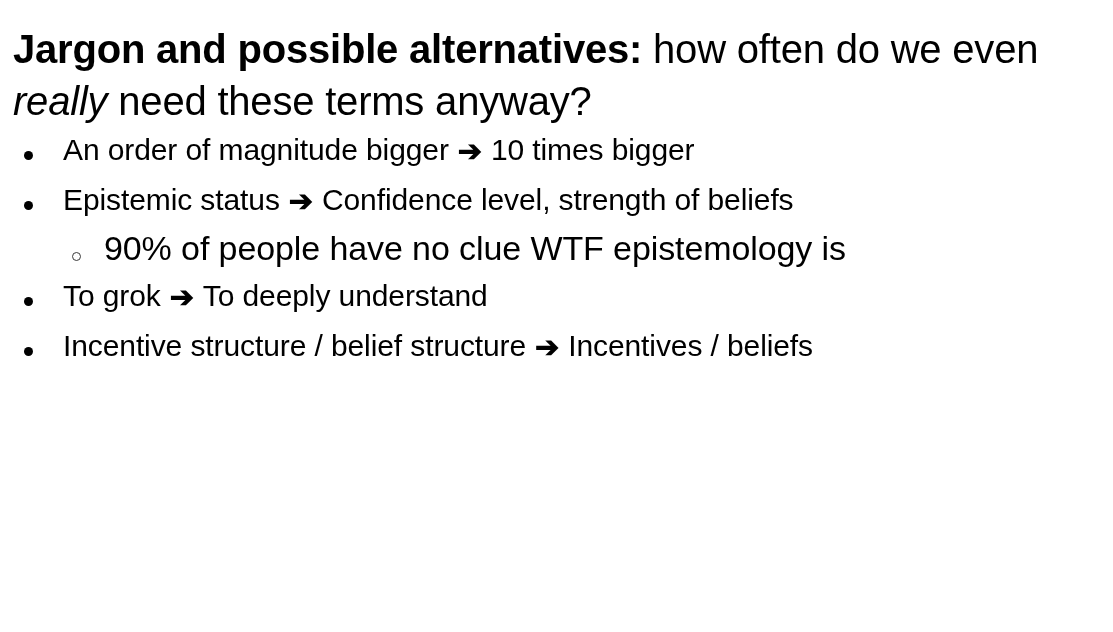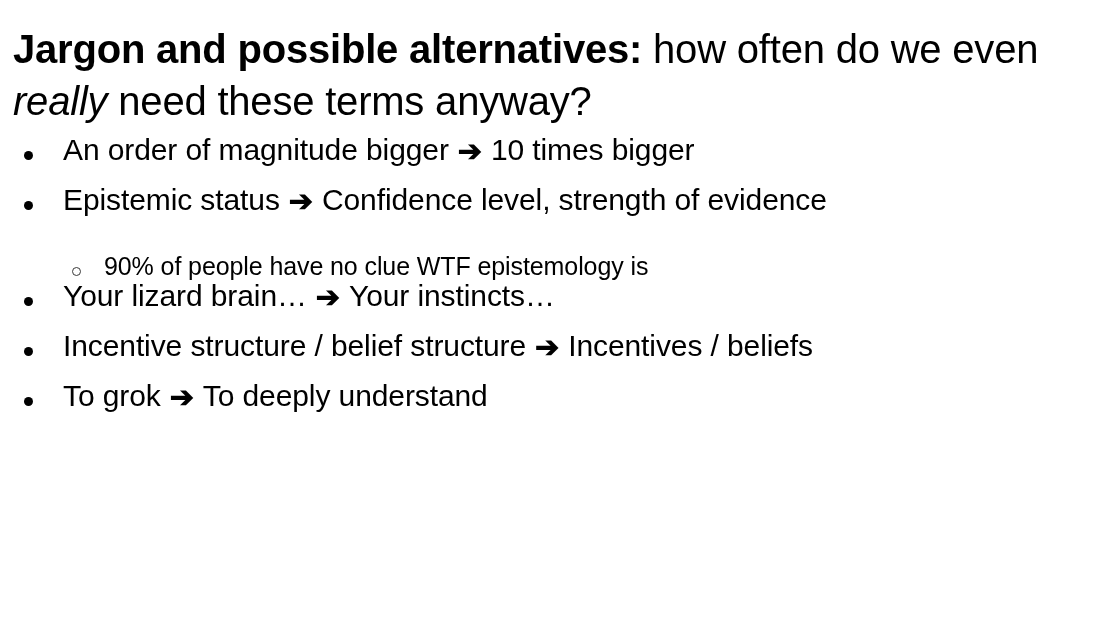--- a/index.html
+++ b/index.html
@@ -102,23 +102,22 @@
   }
 
   .bullet-text {
     font-size: 30px;
     line-height: 34px;
     font-weight: 400;
     letter-spacing: -0.1px;
     white-space: pre;
   }
   .level-2 .bullet-text {
-    font-size: 25px;
+    font-size: 34px;
     line-height: 30px;
-    margin-top: 18px;
   }
 
   .arrow-glyph {
     display: inline-block;
     font-weight: 700;
     font-size: 29px;
     padding: 0 1px;
     transform: translateY(1px);
   }
 </style>
@@ -129,33 +128,29 @@
 
   <h1 class="slide-title"><span class="t-bold">Jargon and possible alternatives:</span><span class="t-regular"> how often do we even </span><span class="t-italic">really</span><span class="t-regular"> need these terms anyway?</span></h1>
 
   <div class="bullet-list">
       <div class="bullet-row level-1">
         <span class="bullet-marker"></span>
         <span class="bullet-text"><span>An order of magnitude bigger</span><span class="arrow-glyph"> ➔ </span><span>10 times bigger</span></span>
       </div>
       <div class="bullet-row level-1">
         <span class="bullet-marker"></span>
-        <span class="bullet-text"><span>Epistemic status</span><span class="arrow-glyph"> ➔ </span><span>Confidence level, strength of evidence</span></span>
+        <span class="bullet-text"><span>Epistemic status</span><span class="arrow-glyph"> ➔ </span><span>Confidence level, strength of beliefs</span></span>
       </div>
       <div class="bullet-row level-2">
         <span class="bullet-marker"></span>
         <span class="bullet-text"><span>90% of people have no clue WTF epistemology is</span></span>
       </div>
       <div class="bullet-row level-1">
         <span class="bullet-marker"></span>
-        <span class="bullet-text"><span>Your lizard brain…</span><span class="arrow-glyph"> ➔ </span><span>Your instincts…</span></span>
+        <span class="bullet-text"><span>To grok</span><span class="arrow-glyph"> ➔ </span><span>To deeply understand</span></span>
       </div>
       <div class="bullet-row level-1">
         <span class="bullet-marker"></span>
         <span class="bullet-text"><span>Incentive structure / belief structure</span><span class="arrow-glyph"> ➔ </span><span>Incentives / beliefs</span></span>
-      </div>
-      <div class="bullet-row level-1">
-        <span class="bullet-marker"></span>
-        <span class="bullet-text"><span>To grok</span><span class="arrow-glyph"> ➔ </span><span>To deeply understand</span></span>
       </div>
     </div>
 
 </div>
 
 </body></html>

